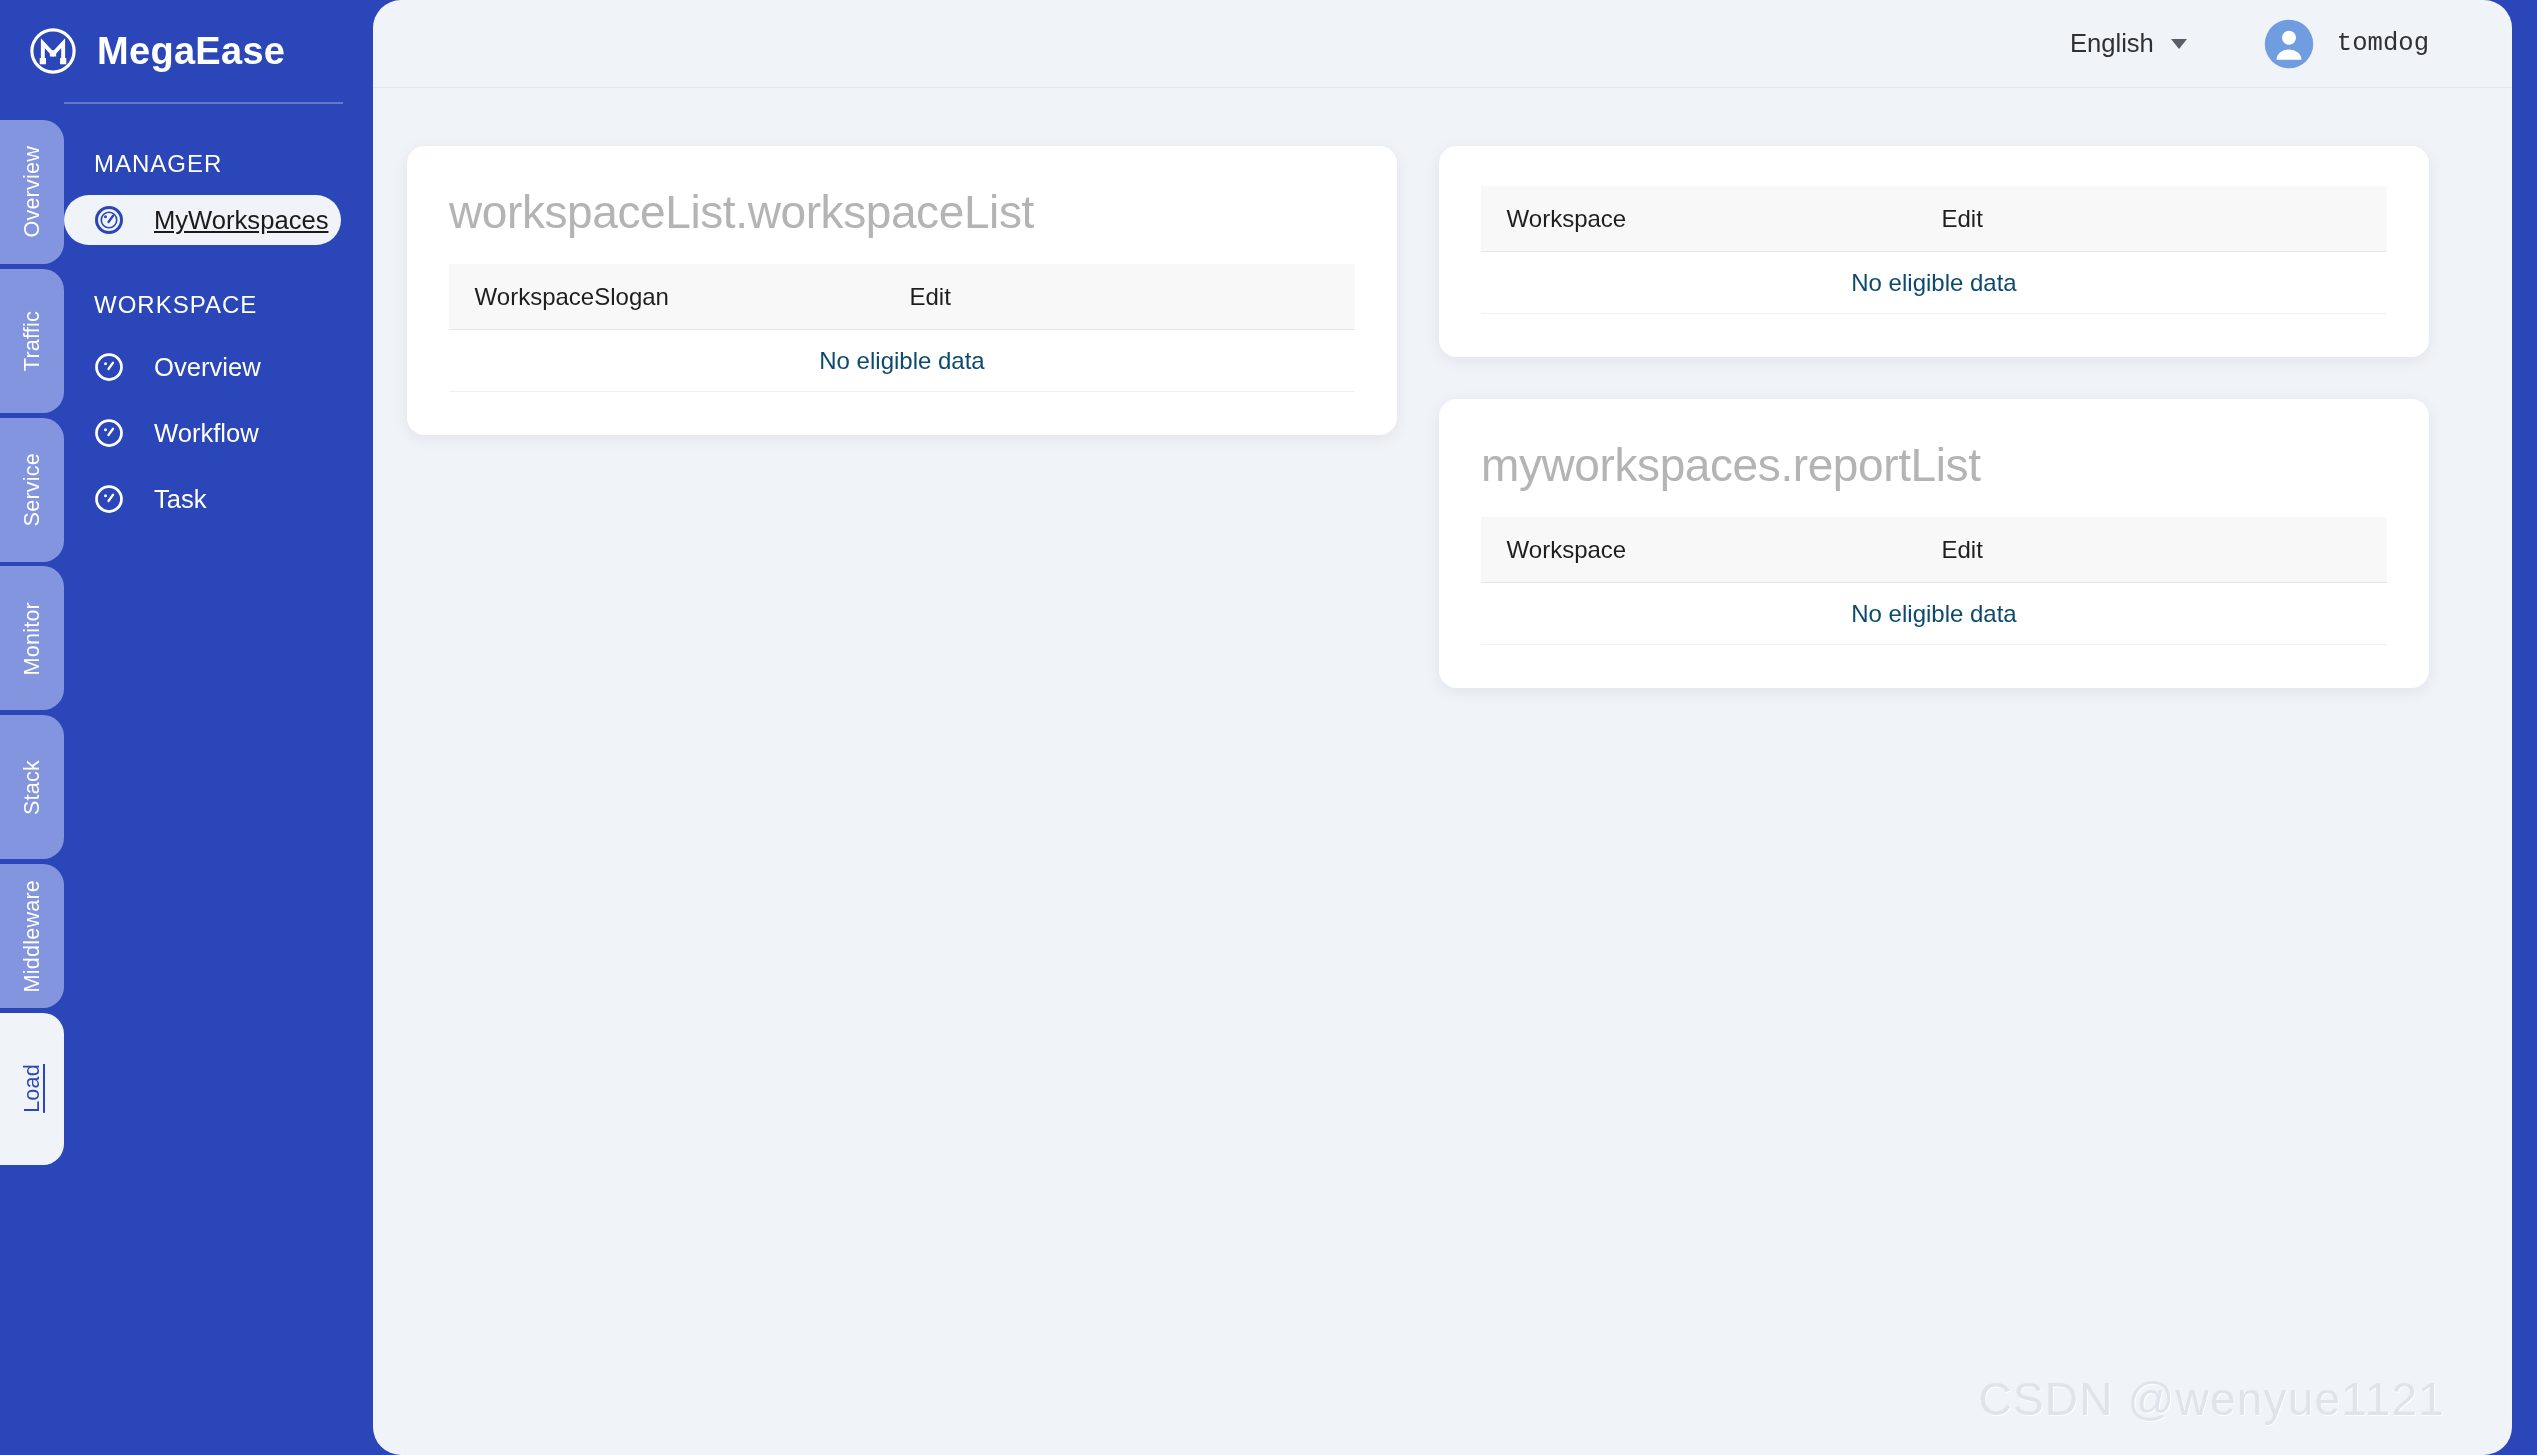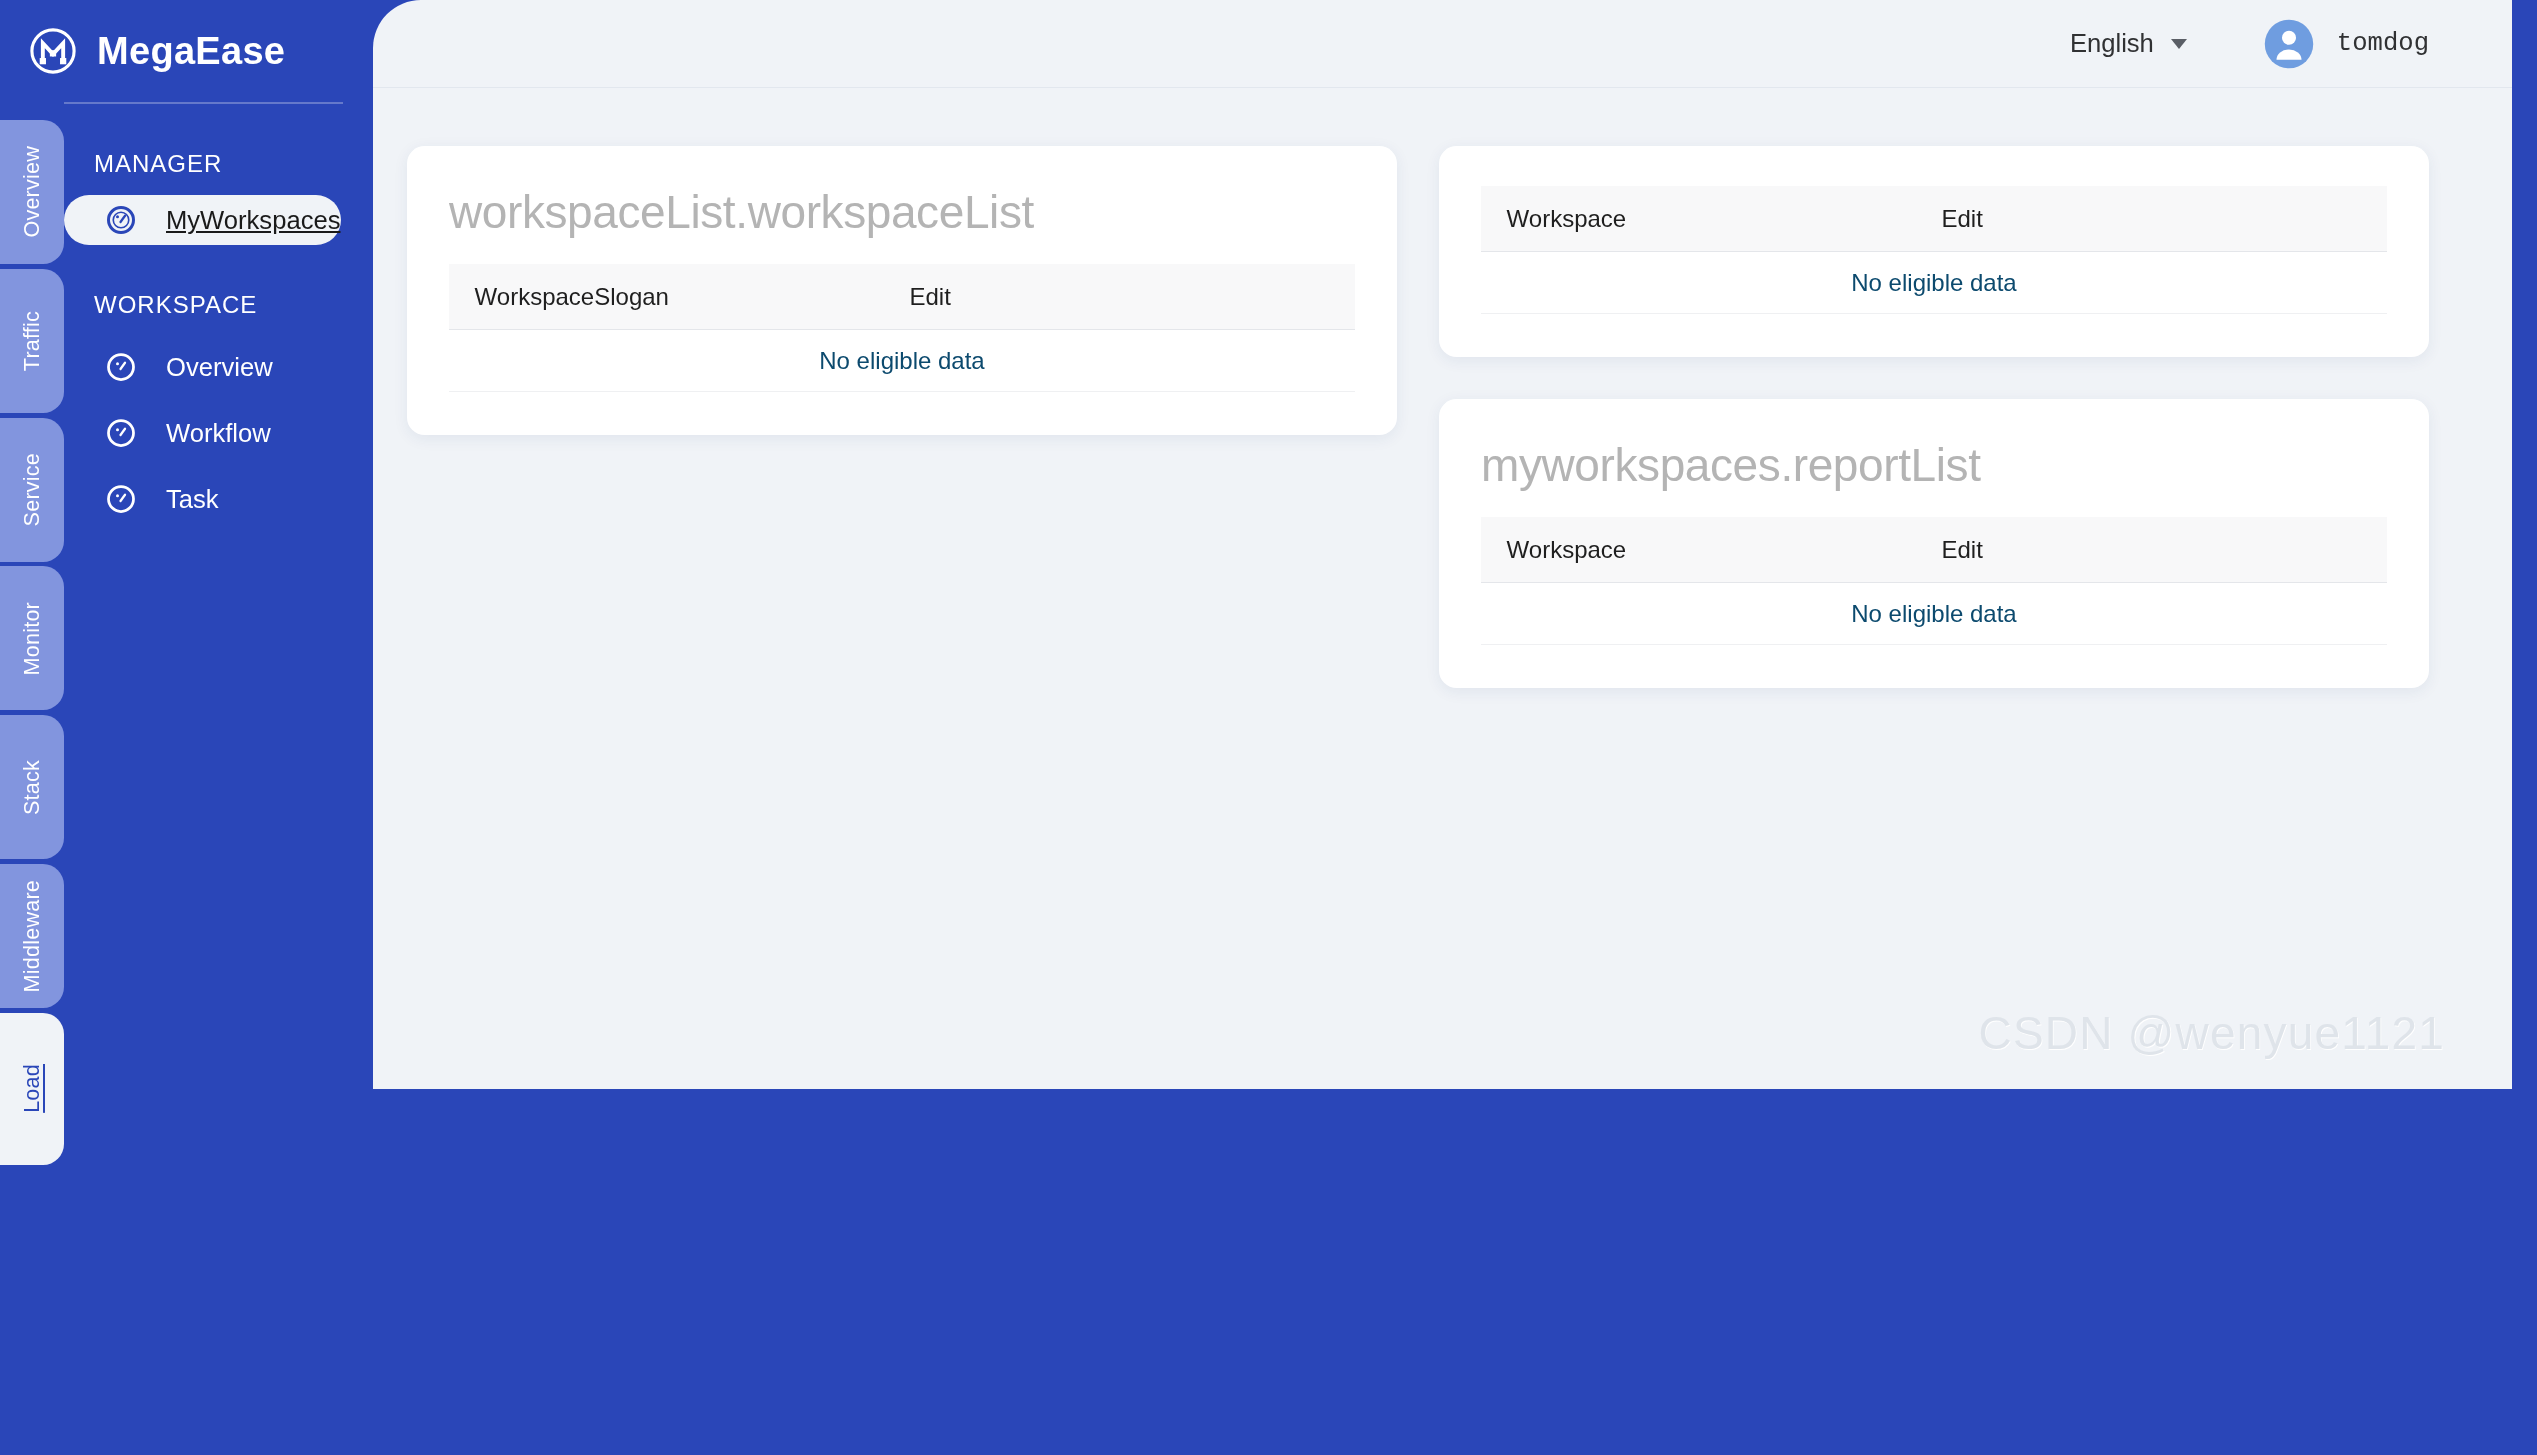--- a/index.html
+++ b/index.html
@@ -77,21 +77,21 @@
     letter-spacing:1px;
     padding-left:94px;
   }
   #sec-manager { margin-top:46px; }
   #sec-workspace { margin-top:46px; }
 
   .nav-item {
     display:flex; align-items:center;
     height:50px;
     margin:17.6px 32px 0 64px;
-    padding-left:42px;
+    padding-left:30px;
     gap:30px;
     border-radius:25px;
     cursor:pointer;
   }
   .nav-item .nav-label {
     color:#ffffff;
     font-size:25.6px;
   }
   .nav-item.active {
     background:#f0f3f7;
@@ -102,25 +102,26 @@
   }
   .gauge { width:30px; height:30px; flex:0 0 30px; display:block; }
 
   .ws-list { margin-top:19px; }
   .ws-list .nav-item { margin-top:8px; height:58px; }
 
   
   #content {
     position:absolute;
     left:373px; top:0;
-    width:2139px; height:1089px;
+    width:2139px; height:1455px;
     background:#f0f3f7;
     border-top-left-radius:48px;
     z-index:3;
     overflow:hidden;
+    border-radius:28px;
   }
   #topbar {
     height:88px;
     display:flex; align-items:center; justify-content:flex-end;
     padding-right:83px;
     border-bottom:1.6px solid #e2e7ee;
   }
   #lang-select {
     display:flex; align-items:center; gap:17.6px;
     cursor:pointer;

